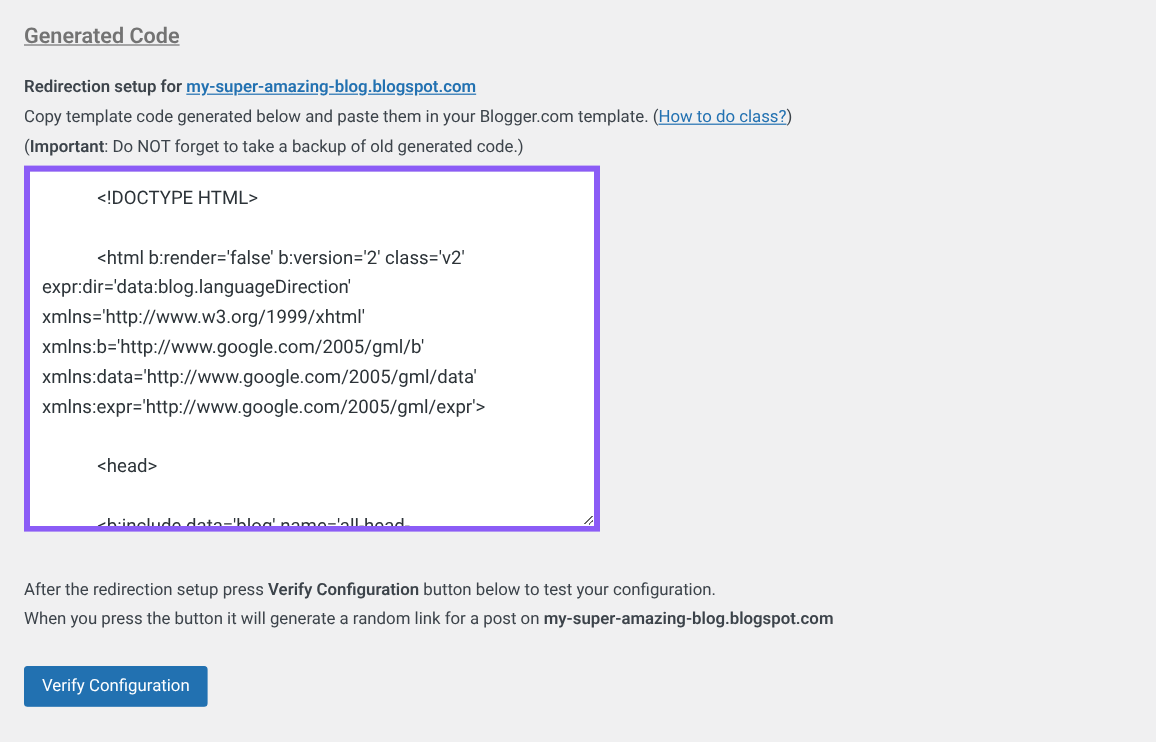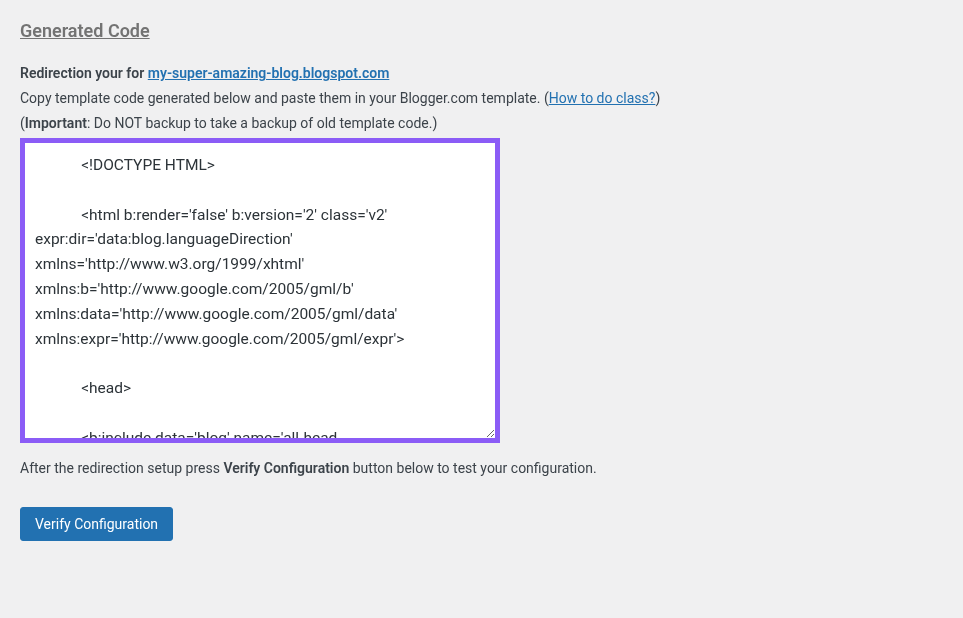--- a/index.html
+++ b/index.html
@@ -47,21 +47,21 @@
       line-height: 1.6;
       color: #2c3338;
       background-color: #ffffff;
       border: 5px solid #8b5cf6;
       resize: both;
       overflow-y: scroll;
       white-space: pre-wrap;
       word-wrap: break-word;
     }
     .post-text {
-      margin-top: 14px;
+      margin-top: 38px;
       font-size: 14px;
       color: #3c434a;
       line-height: 1.7;
     }
     .post-text strong {
       font-weight: 600;
     }
     .verify-btn {
       display: inline-block;
       margin-top: 26px;
@@ -76,41 +76,44 @@
     }
   </style>
 </head>
 <body>
 
 
 
 <h2 class="section-heading">Generated Code</h2>
 
 <p class="intro-line">
-  <strong><span>Redirection your for </span><a class="link">my-super-amazing-blog.blogspot.com</a></strong>
+  <strong><span>Redirection setup for </span><a class="link">my-super-amazing-blog.blogspot.com</a></strong>
 </p>
 
 <p class="intro-line">
   <span>Copy template code generated below and paste them in your Blogger.com template. (</span><a class="link">How to do class?</a><span>)</span>
 </p>
 
 <p class="intro-line">
-  <span>(</span><strong>Important</strong><span>: Do NOT backup to take a backup of old template code.)</span>
+  <span>(</span><strong>Important</strong><span>: Do NOT forget to take a backup of old generated code.)</span>
 </p>
 
 <textarea class="code-area" readonly="" style="">            &lt;!DOCTYPE HTML&gt;
 
             &lt;html b:render='false' b:version='2' class='v2' expr:dir='data:blog.languageDirection' xmlns='http://www.w3.org/1999/xhtml' xmlns:b='http://www.google.com/2005/gml/b' xmlns:data='http://www.google.com/2005/gml/data' xmlns:expr='http://www.google.com/2005/gml/expr'&gt;
 
             &lt;head&gt;
 
             &lt;b:include data='blog' name='all-head-</textarea>
 
 <div class="post-text">
   <p>
     <span>After the redirection setup press </span><strong>Verify Configuration</strong><span> button below to test your configuration.</span>
   </p>
+  <p>
+    <span>When you press the button it will generate a random link for a post on </span><strong>my-super-amazing-blog.blogspot.com</strong>
+  </p>
 </div>
 
 <button class="verify-btn">Verify Configuration</button>
 
 
 
 
 </body></html>

